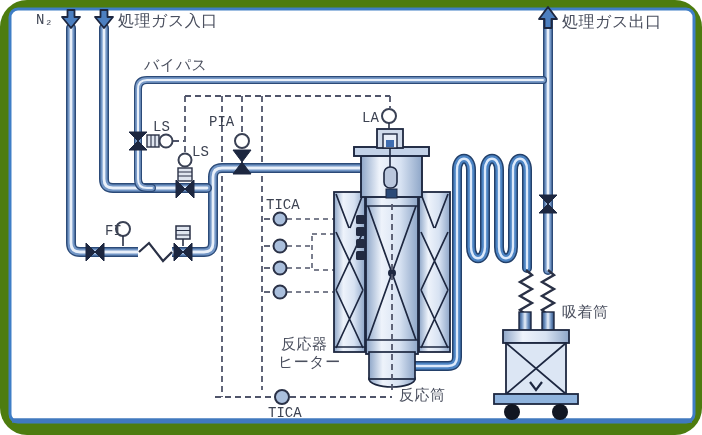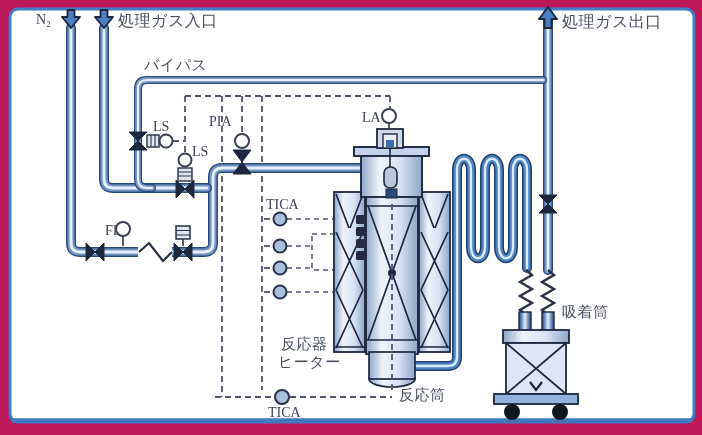--- a/index.html
+++ b/index.html
@@ -1,17 +1,17 @@
 <!DOCTYPE html>
 <html><head>
 <meta charset="utf-8">
 <style>
   html,body{margin:0;padding:0;background:#ffffff;}
-  .stage{position:relative;width:702px;height:435px;background:#be185d;overflow:hidden;
-         font-family:Liberation Serif, serif;}
+  .stage{position:relative;width:702px;height:435px;background:#4d7c0f;overflow:hidden;
+         font-family:Liberation Mono, monospace;border-radius:27px;}
   svg{display:block}
   
   .po{fill:none;stroke:#2b4a78;stroke-width:10;stroke-linecap:round;stroke-linejoin:round}
   .pm{fill:none;stroke:#7296c6;stroke-width:7;stroke-linecap:round;stroke-linejoin:round}
   .pc{fill:none;stroke:#e9f0fa;stroke-width:2.8;stroke-linecap:round;stroke-linejoin:round}
   .po2{fill:none;stroke:#2b4a78;stroke-width:8;stroke-linecap:round;stroke-linejoin:round}
   .pm2{fill:none;stroke:#7b9cc9;stroke-width:5.5;stroke-linecap:round;stroke-linejoin:round}
   .pc2{fill:none;stroke:#e9f0fa;stroke-width:2;stroke-linecap:round;stroke-linejoin:round}
   .po3{fill:none;stroke:#23406a;stroke-width:10;stroke-linecap:round;stroke-linejoin:round}
   .pm3{fill:none;stroke:#4c84c4;stroke-width:7;stroke-linecap:round;stroke-linejoin:round}

